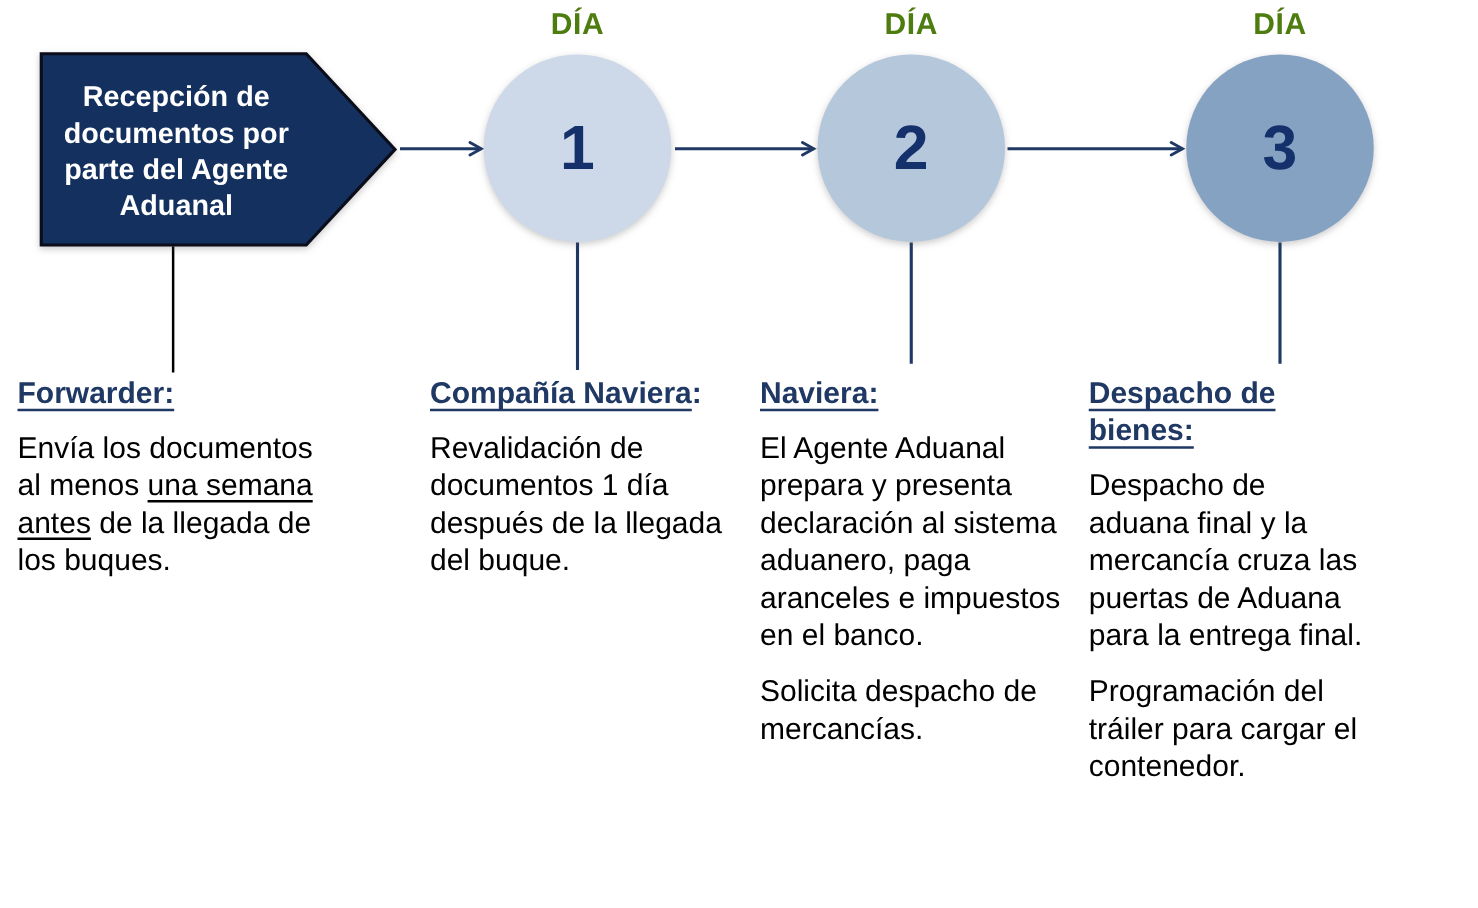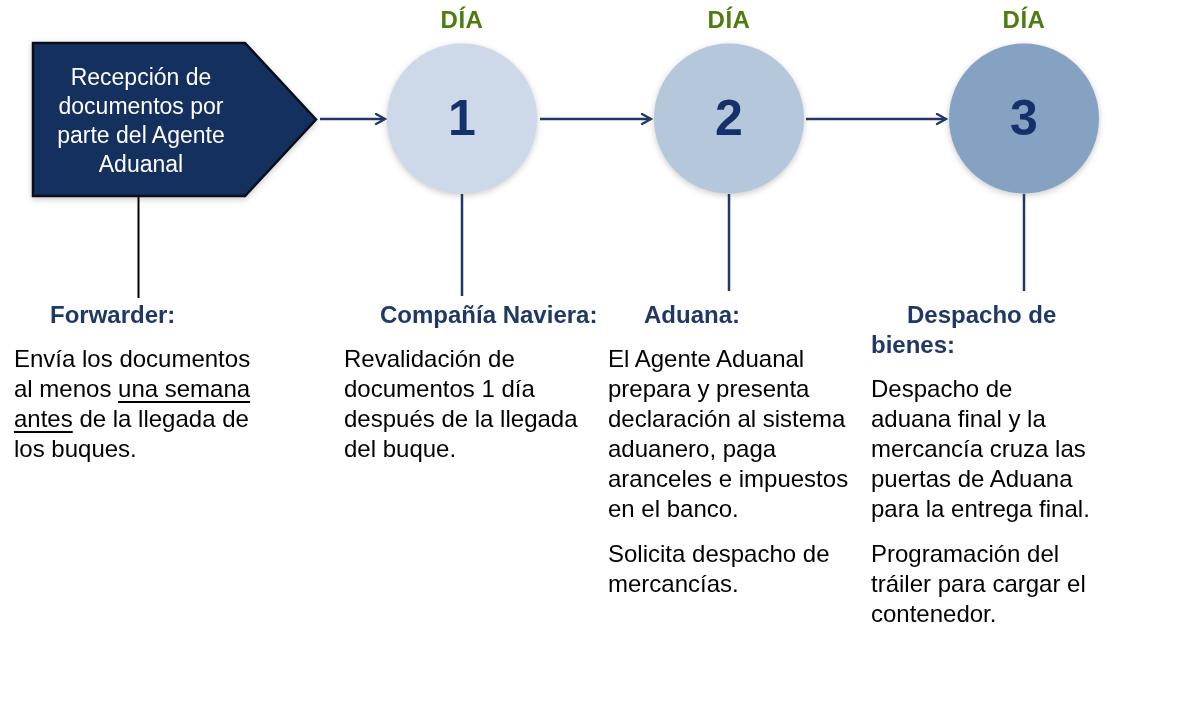--- a/index.html
+++ b/index.html
@@ -23,21 +23,21 @@
 
   .banner-label {
     position: absolute;
     left: 36px; top: 52px;
     width: 210px; height: 138px;
     display: flex; align-items: center; justify-content: center;
     text-align: center;
     color: #ffffff;
     font-size: 23px;
     line-height: 29px;
-    font-weight: 400;
+    font-weight: 700;
   }
   .day-label {
     position: absolute;
     top: 6px;
     width: 150px;
     text-align: center;
     font-size: 24px;
     font-weight: bold;
     color: #4d7c0f;
     letter-spacing: 0.5px;
@@ -59,23 +59,23 @@
     line-height: 30px;
   }
   .col h3 {
     margin: 0 0 14px 0;
     font-size: 24px;
     line-height: 30px;
     font-weight: bold;
     color: #1F3864;
   }
   .col h3 .hu {
+    text-decoration: underline;
     text-decoration-thickness: 2px;
     text-underline-offset: 5px;
-    margin-left: 36px;
   }
   .col h3.nowrap { white-space: nowrap; }
   .col p { margin: 0 0 15px 0; }
   .col p .u {
     text-decoration: underline;
     text-decoration-thickness: 2px;
     text-underline-offset: 4px;
   }
   .col-1 { left: 14px;  width: 254px; }
   .col-2 { left: 344px; width: 252px; }
@@ -127,21 +127,21 @@
     <h3><span class="hu">Forwarder:</span><span></span></h3>
     <p><span>Envía los documentos al menos </span><span class="u">una semana antes</span><span> de la llegada de los buques.</span></p>
   </div>
 
   <div class="col col-2">
     <h3 class="nowrap"><span class="hu">Compañía Naviera</span><span>:</span></h3>
     <p>Revalidación de documentos 1 día después de la llegada del buque.</p>
   </div>
 
   <div class="col col-3">
-    <h3><span class="hu">Aduana:</span><span></span></h3>
+    <h3><span class="hu">Naviera:</span><span></span></h3>
     <p>El Agente Aduanal prepara y presenta declaración al sistema aduanero, paga aranceles e impuestos en el banco.</p>
     <p>Solicita despacho de mercancías.</p>
   </div>
 
   <div class="col col-4">
     <h3><span class="hu">Despacho de bienes:</span><span></span></h3>
     <p>Despacho de aduana final y la mercancía cruza las puertas de Aduana para la entrega final.</p>
     <p>Programación del tráiler para cargar el contenedor.</p>
   </div>
 

